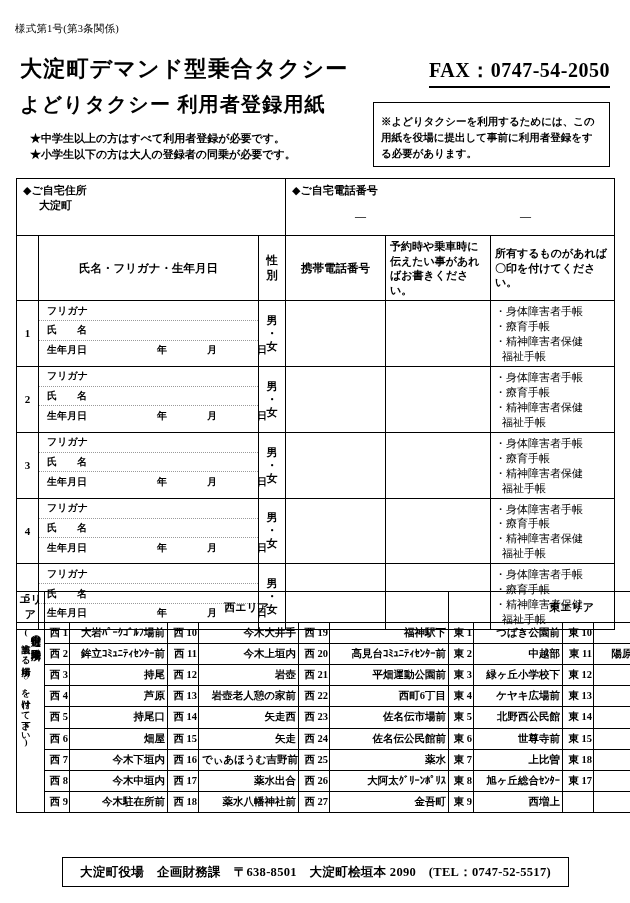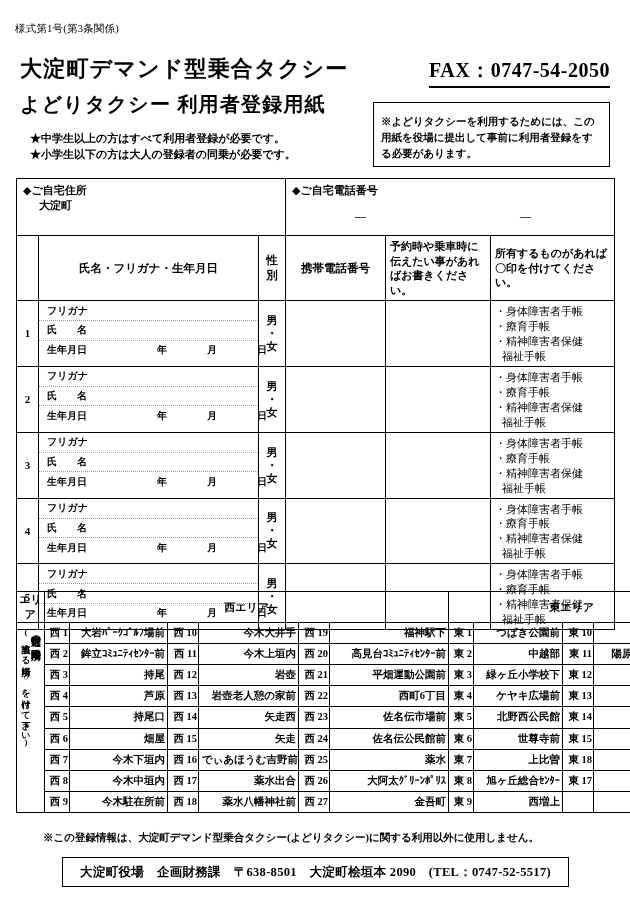--- a/index.html
+++ b/index.html
@@ -648,17 +648,16 @@
         <td class="code-cell">西 27</td>
         <td class="name-cell">金吾町</td>
         <td class="code-cell">東 9</td>
         <td class="name-cell">西増上</td>
         <td class="code-cell blank-cell"></td>
         <td class="name-cell blank-cell"></td>
       </tr>
     </tbody>
   </table>
 
-  <div class="privacy">※この登録情報は、大淀町デマンド型乗合タクシー(よどりタクシー)に関する利用以外に使用しません。</div>
 
   <div class="office-box">大淀町役場　企画財務課　〒638-8501　大淀町桧垣本 2090　(TEL：0747-52-5517)</div>
 
 </div>
 
 </body></html>

